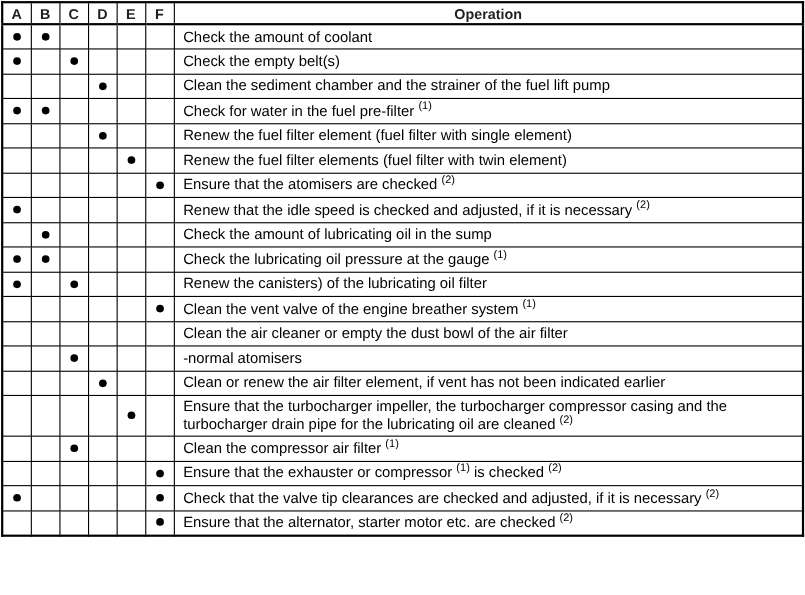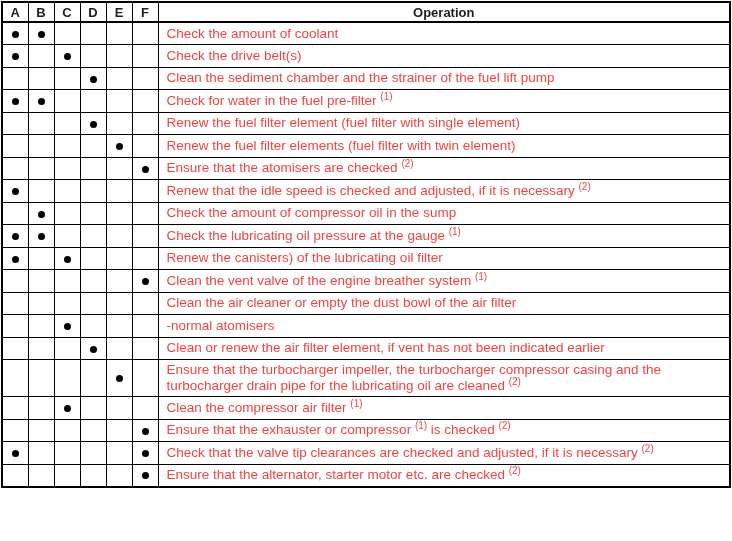--- a/index.html
+++ b/index.html
@@ -42,21 +42,21 @@
   .bullet {
     display: inline-block;
     width: 7px;
     height: 7px;
     background: #000000;
     border-radius: 50%;
     vertical-align: middle;
   }
   td.op-cell {
     font-size: 13.5px;
-    color: #ef4444;
+    color: #000000;
     text-align: left;
     vertical-align: middle;
     padding: 2px 10px 2px 8px;
     line-height: 16px;
   }
   td.op-cell sup {
     font-size: 10px;
     line-height: 0;
   }
 </style>
@@ -95,21 +95,21 @@
           <td class="mark-cell"></td>
           <td class="op-cell"><span>Check the amount of coolant</span></td>
         </tr>
         <tr>
           <td class="mark-cell"><span class="bullet"></span></td>
           <td class="mark-cell"></td>
           <td class="mark-cell"><span class="bullet"></span></td>
           <td class="mark-cell"></td>
           <td class="mark-cell"></td>
           <td class="mark-cell"></td>
-          <td class="op-cell"><span>Check the drive belt(s)</span></td>
+          <td class="op-cell"><span>Check the empty belt(s)</span></td>
         </tr>
         <tr>
           <td class="mark-cell"></td>
           <td class="mark-cell"></td>
           <td class="mark-cell"></td>
           <td class="mark-cell"><span class="bullet"></span></td>
           <td class="mark-cell"></td>
           <td class="mark-cell"></td>
           <td class="op-cell"><span>Clean the sediment chamber and the strainer of the fuel lift pump</span></td>
         </tr>
@@ -158,21 +158,21 @@
           <td class="mark-cell"></td>
           <td class="op-cell"><span>Renew that the idle speed is checked and adjusted, if it is necessary </span><sup>(2)</sup></td>
         </tr>
         <tr>
           <td class="mark-cell"></td>
           <td class="mark-cell"><span class="bullet"></span></td>
           <td class="mark-cell"></td>
           <td class="mark-cell"></td>
           <td class="mark-cell"></td>
           <td class="mark-cell"></td>
-          <td class="op-cell"><span>Check the amount of compressor oil in the sump</span></td>
+          <td class="op-cell"><span>Check the amount of lubricating oil in the sump</span></td>
         </tr>
         <tr>
           <td class="mark-cell"><span class="bullet"></span></td>
           <td class="mark-cell"><span class="bullet"></span></td>
           <td class="mark-cell"></td>
           <td class="mark-cell"></td>
           <td class="mark-cell"></td>
           <td class="mark-cell"></td>
           <td class="op-cell"><span>Check the lubricating oil pressure at the gauge </span><sup>(1)</sup></td>
         </tr>

